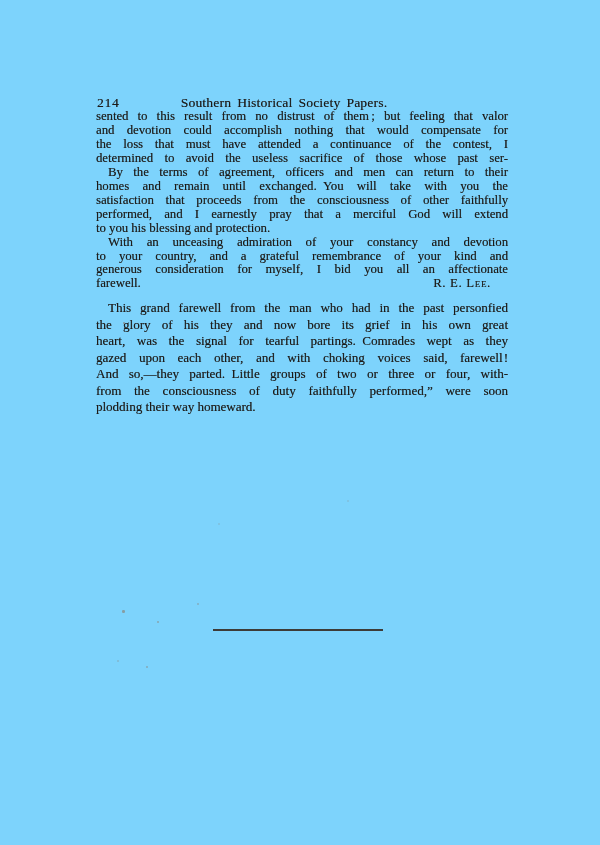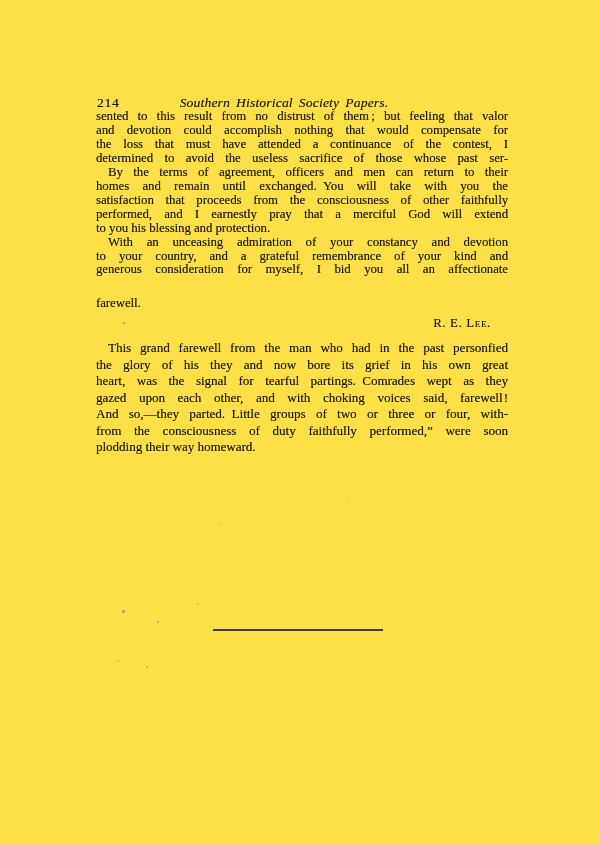--- a/index.html
+++ b/index.html
@@ -4,21 +4,21 @@
 <style>
   html, body {
     margin: 0;
     padding: 0;
     background: #e8e8e8;
   }
   .page {
     position: relative;
     width: 600px;
     height: 845px;
-    background: #fde047;
+    background: #7dd3fc;
     overflow: hidden;
     font-family: "Liberation Serif", "DejaVu Serif", serif;
     color: #1d1b18;
   }
   
   .ink {
     text-shadow: 0.25px 0 0 rgba(29,27,24,0.55);
   }
 
   
@@ -36,21 +36,20 @@
     left: 1px;
     top: 0;
     letter-spacing: 0.8px;
   }
   .running-title {
     position: absolute;
     left: 0;
     right: 36px;
     top: 0;
     text-align: center;
-    font-style: italic;
     word-spacing: 2.5px;
     letter-spacing: 0.2px;
   }
 
   
   .page-body {
     position: absolute;
     top: 110px;
     left: 96px;
     width: 412px;
@@ -73,21 +72,20 @@
     font-size: 12.7px;
     line-height: 13.95px;
     display: flex;
     justify-content: space-between;
     padding-right: 17px;
     align-items: center;
   }
   .sig-name {
     font-variant: small-caps;
     letter-spacing: 0.7px;
-    margin-top: 40px;
   }
   .narrative-text {
     margin-top: 9px;
     font-size: 13px;
     line-height: 16.45px;
   }
 
   
   .section-divider {
     position: absolute;

